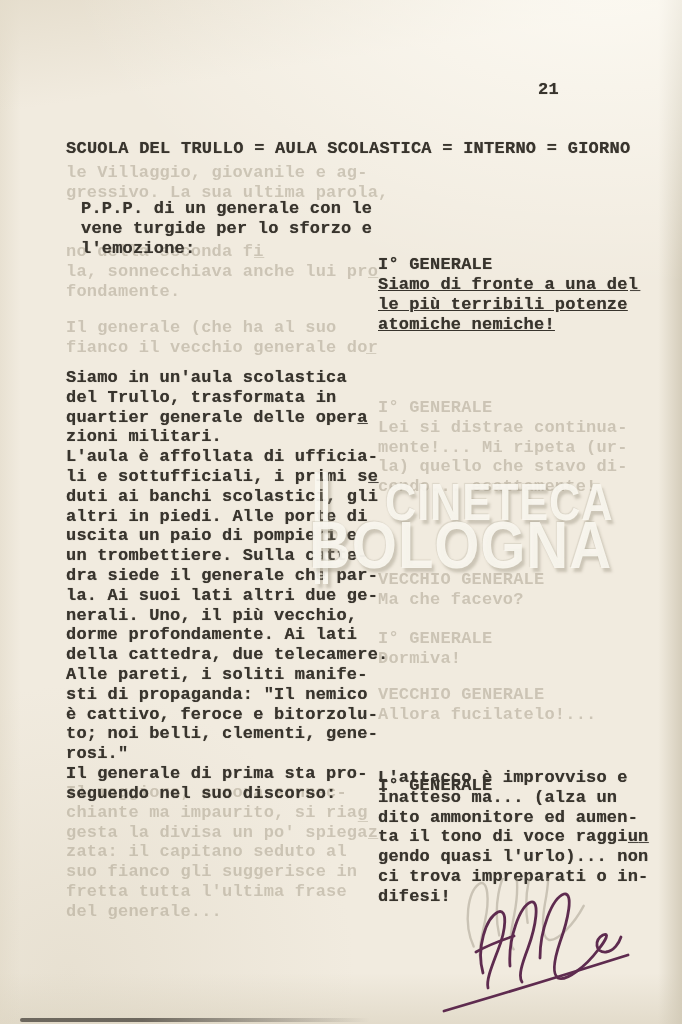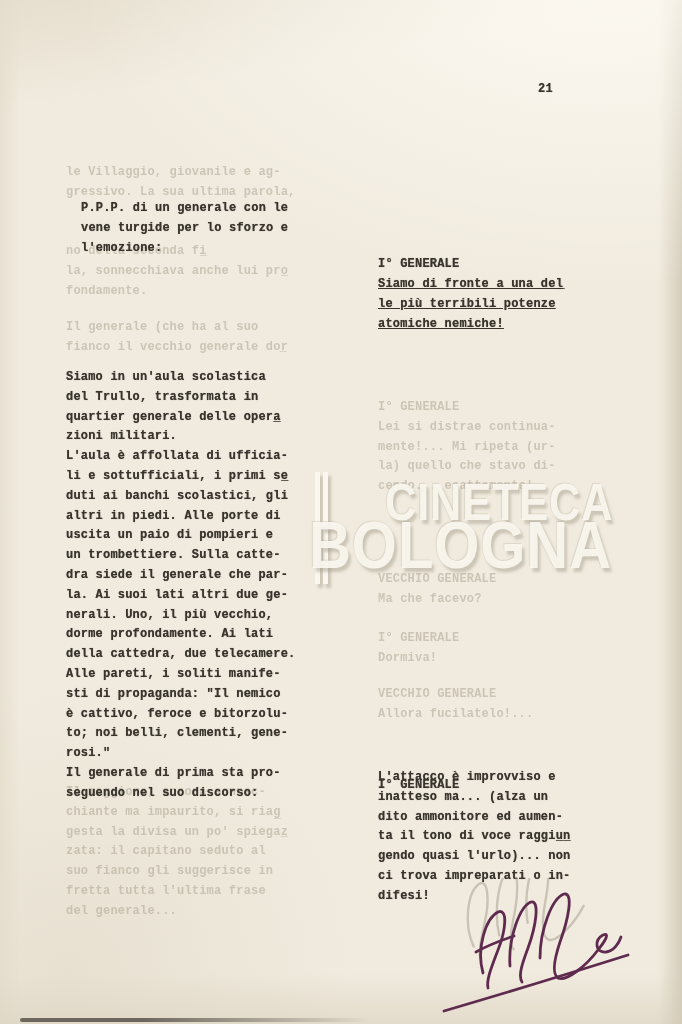--- a/index.html
+++ b/index.html
@@ -13,21 +13,21 @@
       radial-gradient(130% 55% at 88% -5%, rgba(255,253,247,.85), rgba(255,253,247,0) 60%),
       linear-gradient(171deg, rgba(228,220,203,.85) 0%, rgba(240,234,221,0) 10%),
       linear-gradient(90deg, rgba(224,216,198,.55) 0%, rgba(238,232,219,0) 3%, rgba(238,232,219,0) 96.5%, rgba(210,202,183,.9) 100%),
       linear-gradient(0deg, rgba(219,211,192,.65) 0%, rgba(238,232,219,0) 5%),
       radial-gradient(60% 40% at 10% 95%, rgba(222,214,196,.5), rgba(238,232,219,0) 70%),
       #f1ebdf;
   }
   .txt{
     position:absolute;
     white-space:pre-line;
-    font-size:12px;
+    font-size:17px;
     line-height:19.8px;
     font-weight:700;
     color:#38342d;
     text-shadow:0 0 .7px rgba(56,52,45,.75);
     letter-spacing:.2px;
   }
   .heading{letter-spacing:.25px;}
   .ghost{
     color:#aba28f;
     opacity:.52;
@@ -80,20 +80,21 @@
 la) quello che stavo di-
 cendo... esattamente!</div>
   <div class="txt ghost" style="left:378px;top:570px;">VECCHIO GENERALE
 Ma che facevo?</div>
   <div class="txt ghost" style="left:378px;top:629px;">I° GENERALE
 Dormiva!</div>
   <div class="txt ghost" style="left:378px;top:685px;">VECCHIO GENERALE
 Allora fucilatelo!...</div>
 
   <div class="txt" style="left:538px;top:80px;">21</div>
+  <div class="txt heading" style="left:66px;top:139px;">SCUOLA DEL TRULLO = AULA SCOLASTICA = INTERNO = GIORNO</div>
 
   <div class="txt" style="left:66px;top:199px;margin-left:15px;">P.P.P. di un generale con le
 vene turgide per lo sforzo e
 l'emozione:</div>
   <div class="txt" style="left:66px;top:368px;">Siamo in un'aula scolastica
 del Trullo, trasformata in
 quartier generale delle opera̲
 zioni militari.
 L'aula è affollata di ufficia-
 li e sottufficiali, i primi se̲

